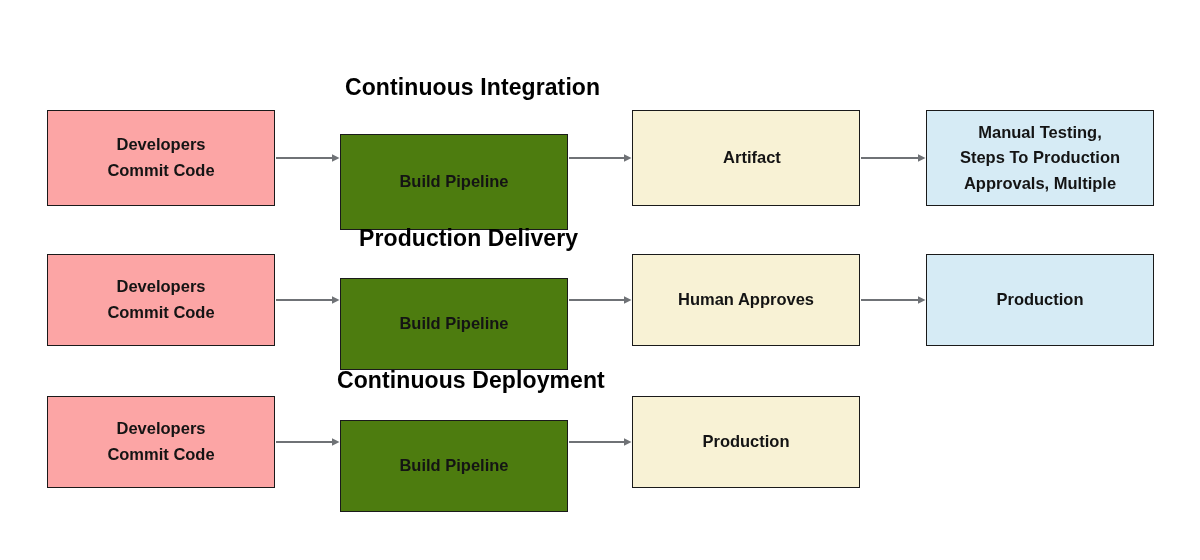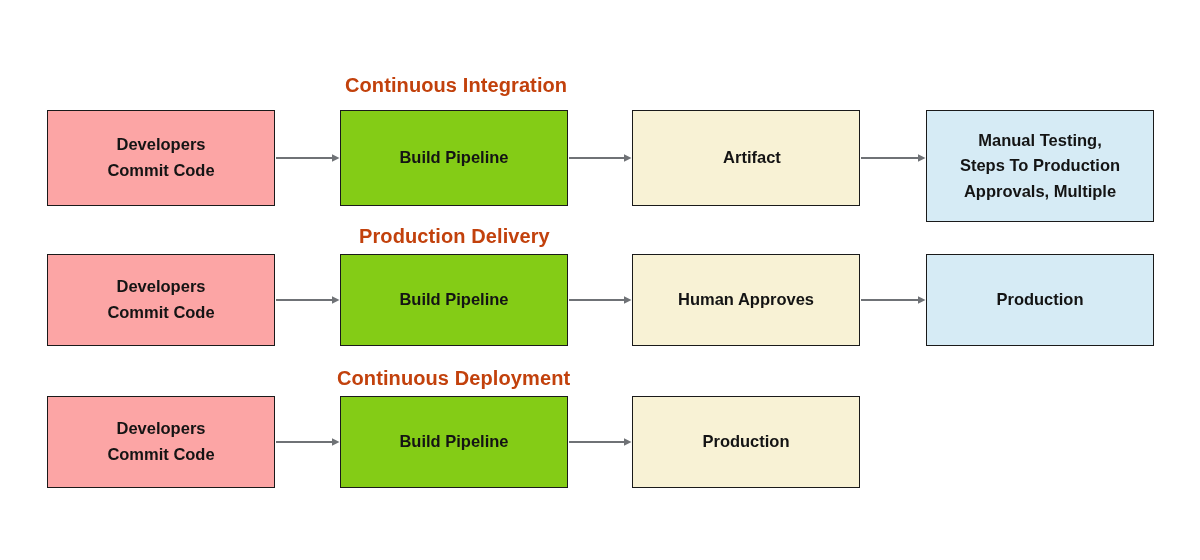--- a/index.html
+++ b/index.html
@@ -21,23 +21,23 @@
     width: 1200px;
     height: 560px;
   }
   .row {
     position: absolute;
     left: 0;
     width: 1200px;
   }
   .row-title {
     position: absolute;
-    font-size: 20px;
+    font-size: 23px;
     font-weight: bold;
-    color: #c2410c;
+    color: #000000;
     white-space: nowrap;
     letter-spacing: 0.1px;
   }
   .node {
     position: absolute;
     border: 1.6px solid #1a1a1a;
     box-sizing: border-box;
     display: flex;
     align-items: center;
     justify-content: center;
@@ -46,21 +46,21 @@
     font-weight: bold;
     color: #141414;
     line-height: 1.55;
     padding: 4px 8px;
   }
   .node .label {
     display: block;
     width: 100%;
   }
   .fill-pink   { background: #fca5a5; }
-  .fill-mint   { background: #84cc16; }
+  .fill-mint   { background: #4d7c0f; margin-top: 24px; }
   .fill-cream  { background: #f8f2d5; }
   .fill-blue   { background: #d6ebf5; }
 
   .connector {
     position: absolute;
     height: 12px;
     pointer-events: none;
   }
   .connector svg { display: block; }
 </style>
@@ -79,21 +79,21 @@
       <div class="node fill-mint" style="left: 340px; top: 110px; width: 228px; height: 96px;">
         <span class="label">
           <span style="display: block;">Build Pipeline</span>
         </span>
       </div>
       <div class="node fill-cream" style="left: 632px; top: 110px; width: 228px; height: 96px; padding-left: 20px;">
         <span class="label">
           <span style="display: block;">Artifact</span>
         </span>
       </div>
-      <div class="node fill-blue" style="left: 926px; top: 110px; width: 228px; height: 112px;">
+      <div class="node fill-blue" style="left: 926px; top: 110px; width: 228px; height: 96px;">
         <span class="label">
           <span style="display: block;">Manual Testing,</span>
           <span style="display: block;">Steps To Production</span>
           <span style="display: block;">Approvals, Multiple</span>
         </span>
       </div>
       <div class="connector" style="left: 275px; top: 152px; width: 65px;">
         <svg width="65" height="12" viewBox="0 0 65 12">
           <line x1="1" y1="6" x2="58" y2="6" stroke="#6f7276" stroke-width="1.8"></line>
           <path d="M 57 2.2 L 64.5 6 L 57 9.8 Z" fill="#6f7276"></path>

